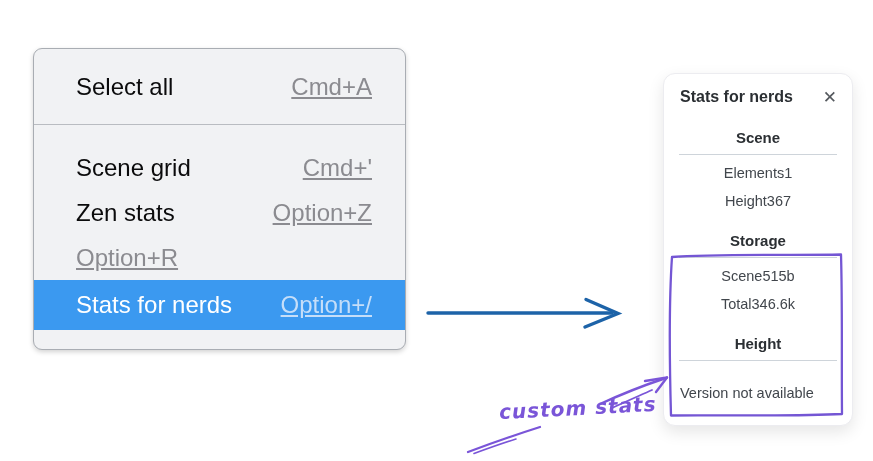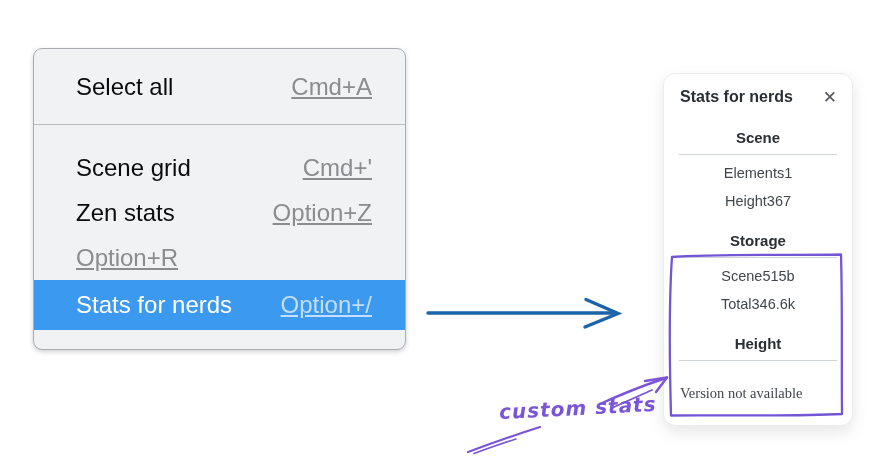--- a/index.html
+++ b/index.html
@@ -53,21 +53,21 @@
     padding:0;margin-right:1px;cursor:pointer;font-family:"DejaVu Sans",sans-serif;
   }
   .sec-header{
     text-align:center;font-weight:bold;font-size:15px;color:var(--panel-header,#2b2f33);
     margin-top:16px;line-height:20px;
   }
   .sec-header.first{margin-top:22px;}
   .sec-divider{border:none;border-top:1px solid var(--panel-divider,#ced4da);margin:6px 1px 4px 1px;}
   .stat-row{display:flex;justify-content:center;align-items:center;height:28px;padding:0 2px;}
   .stat-row .val{text-align:right;}
-  .note-row{height:28px;display:flex;align-items:center;padding:0 2px;margin-top:18px;font-size:14.5px;font-family:Liberation Serif, serif;}
+  .note-row{height:28px;display:flex;align-items:center;padding:0 2px;margin-top:18px;font-size:14.5px;}
   
   svg.overlay{position:absolute;left:0;top:0;pointer-events:none;}
   .blue-arrow{stroke:var(--arrow-blue,#1d63a8);stroke-width:3.4;fill:none;stroke-linecap:round;}
   .purple-stroke{stroke:var(--annotation-purple,#7a55d8);fill:none;stroke-linecap:round;}
   .purple-box{stroke:var(--box-purple,#7456d4);stroke-width:2.3;fill:none;stroke-linejoin:round;}
   .custom-stats-label{
     position:absolute;left:499px;top:396px;
     font-family:cursive,"DejaVu Sans",sans-serif;
     font-style:italic;font-weight:bold;
     font-size:20px;letter-spacing:1px;

